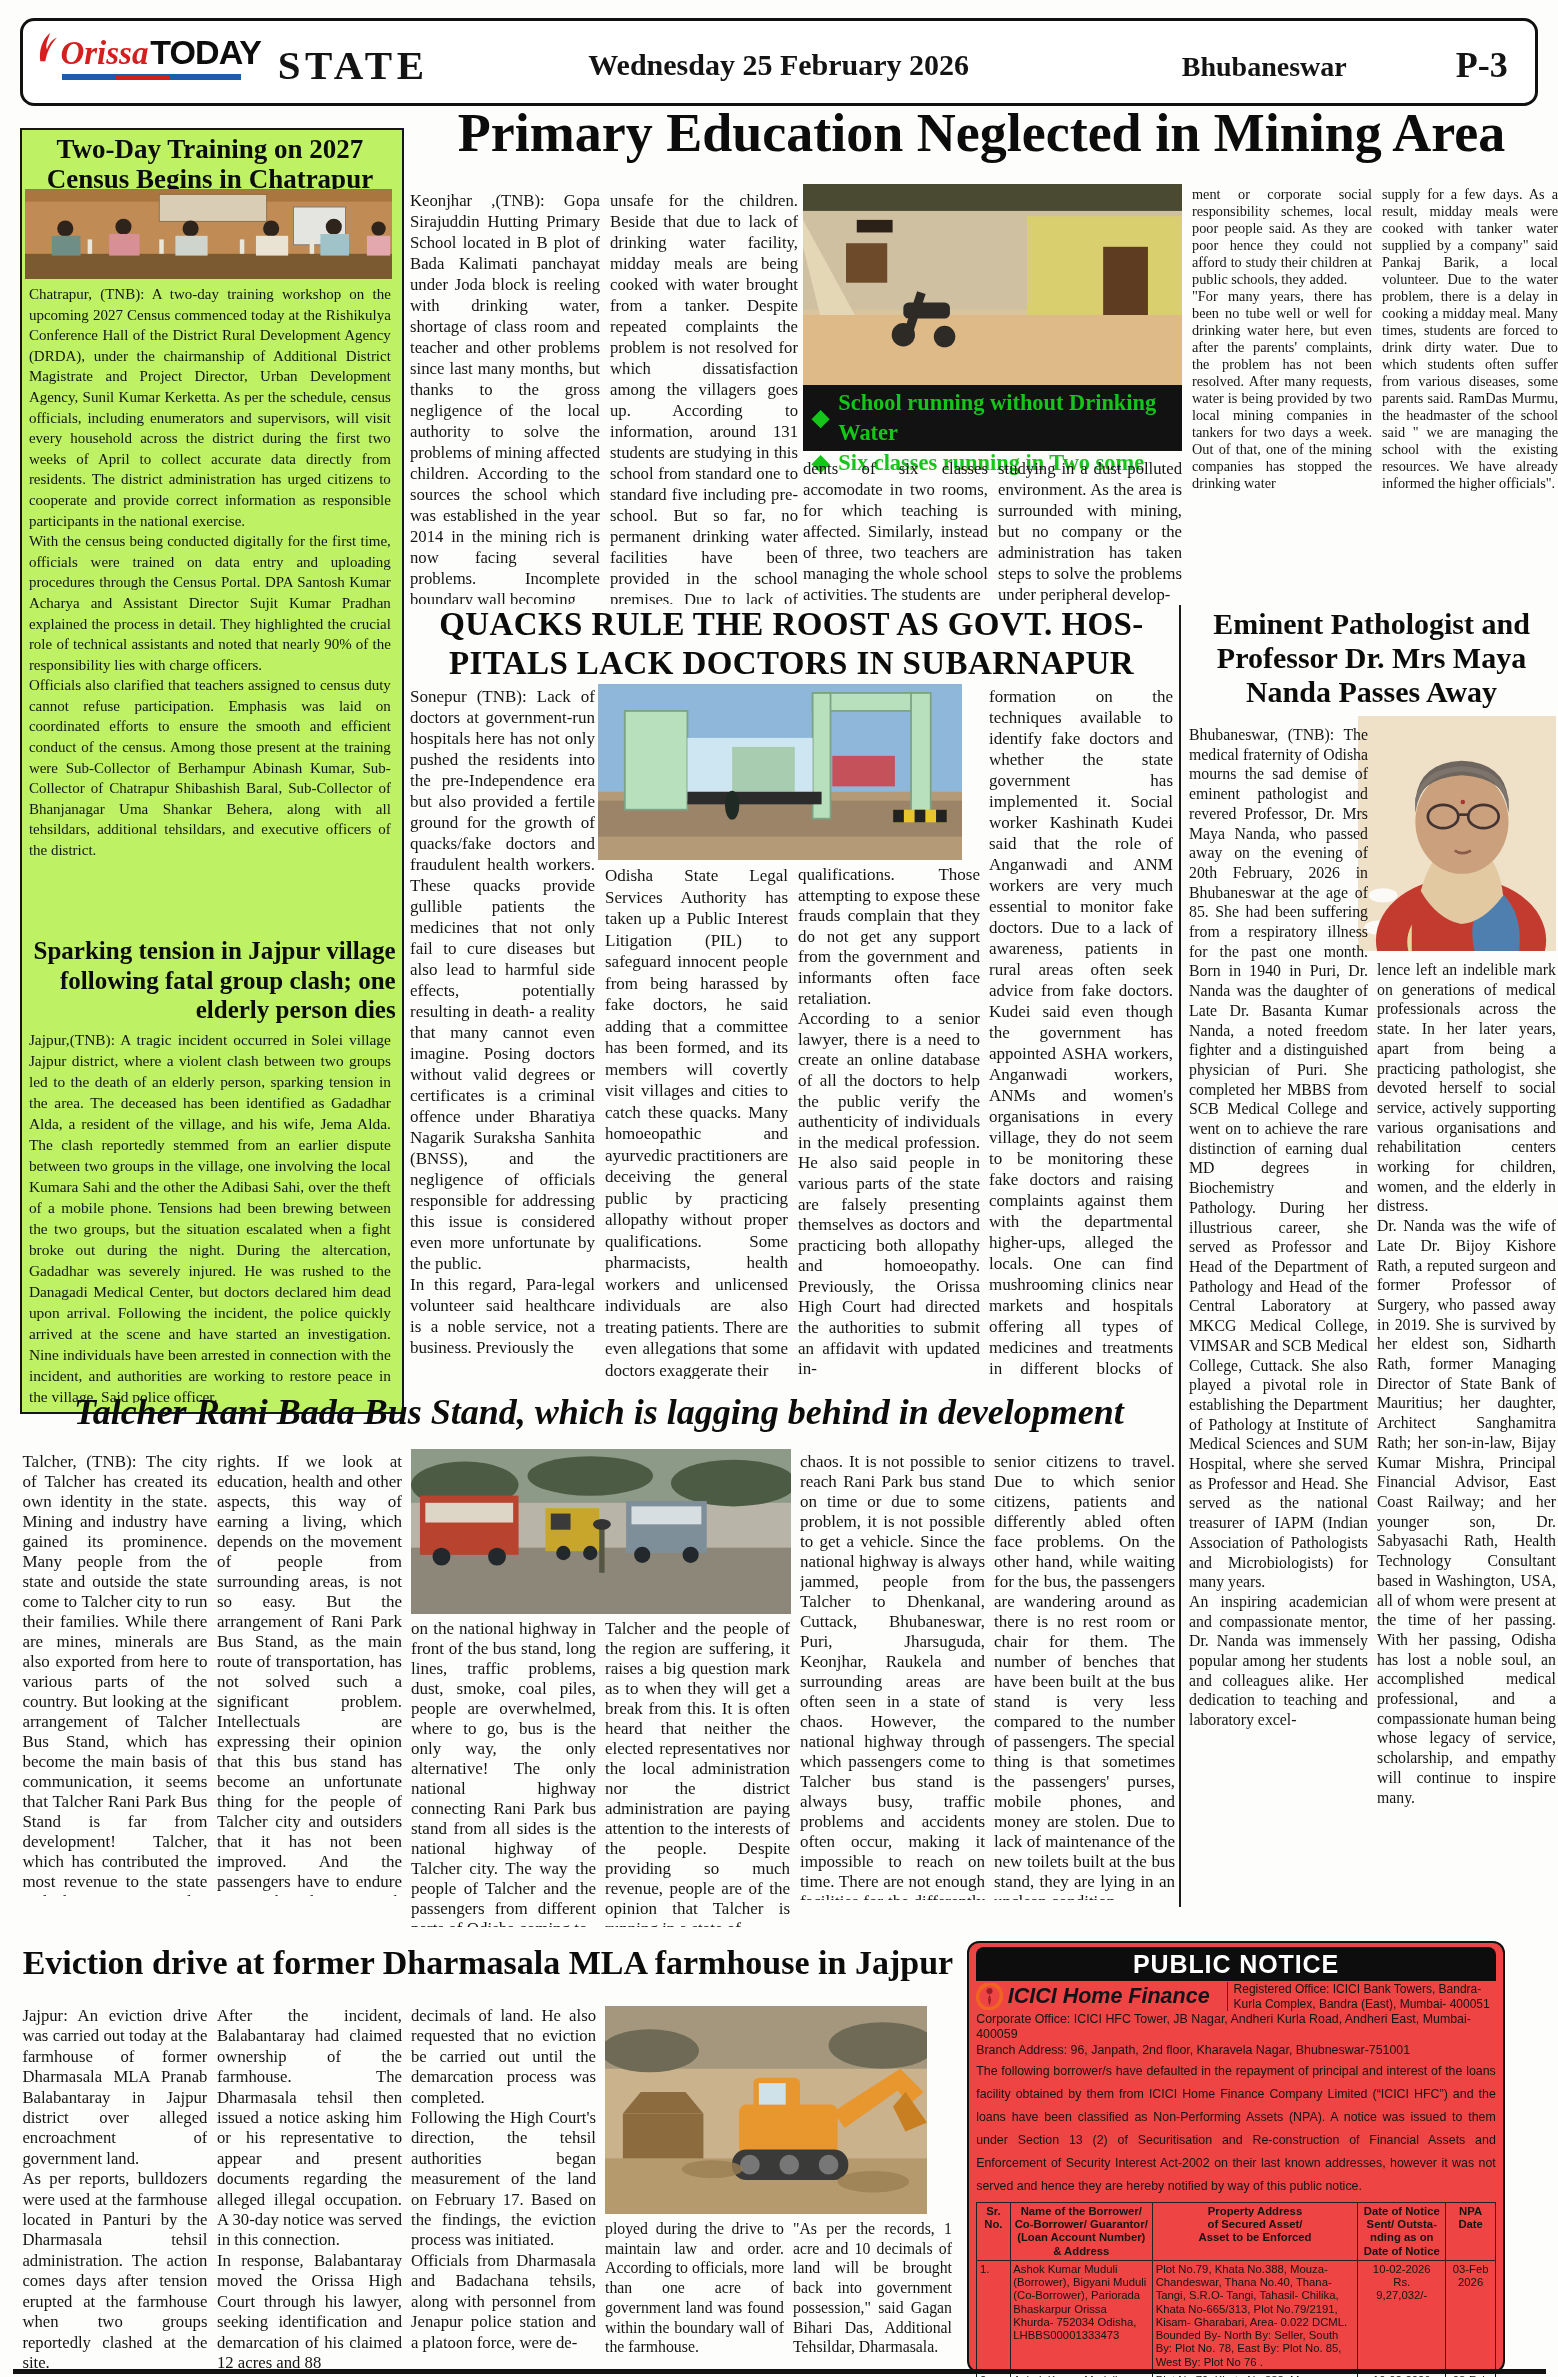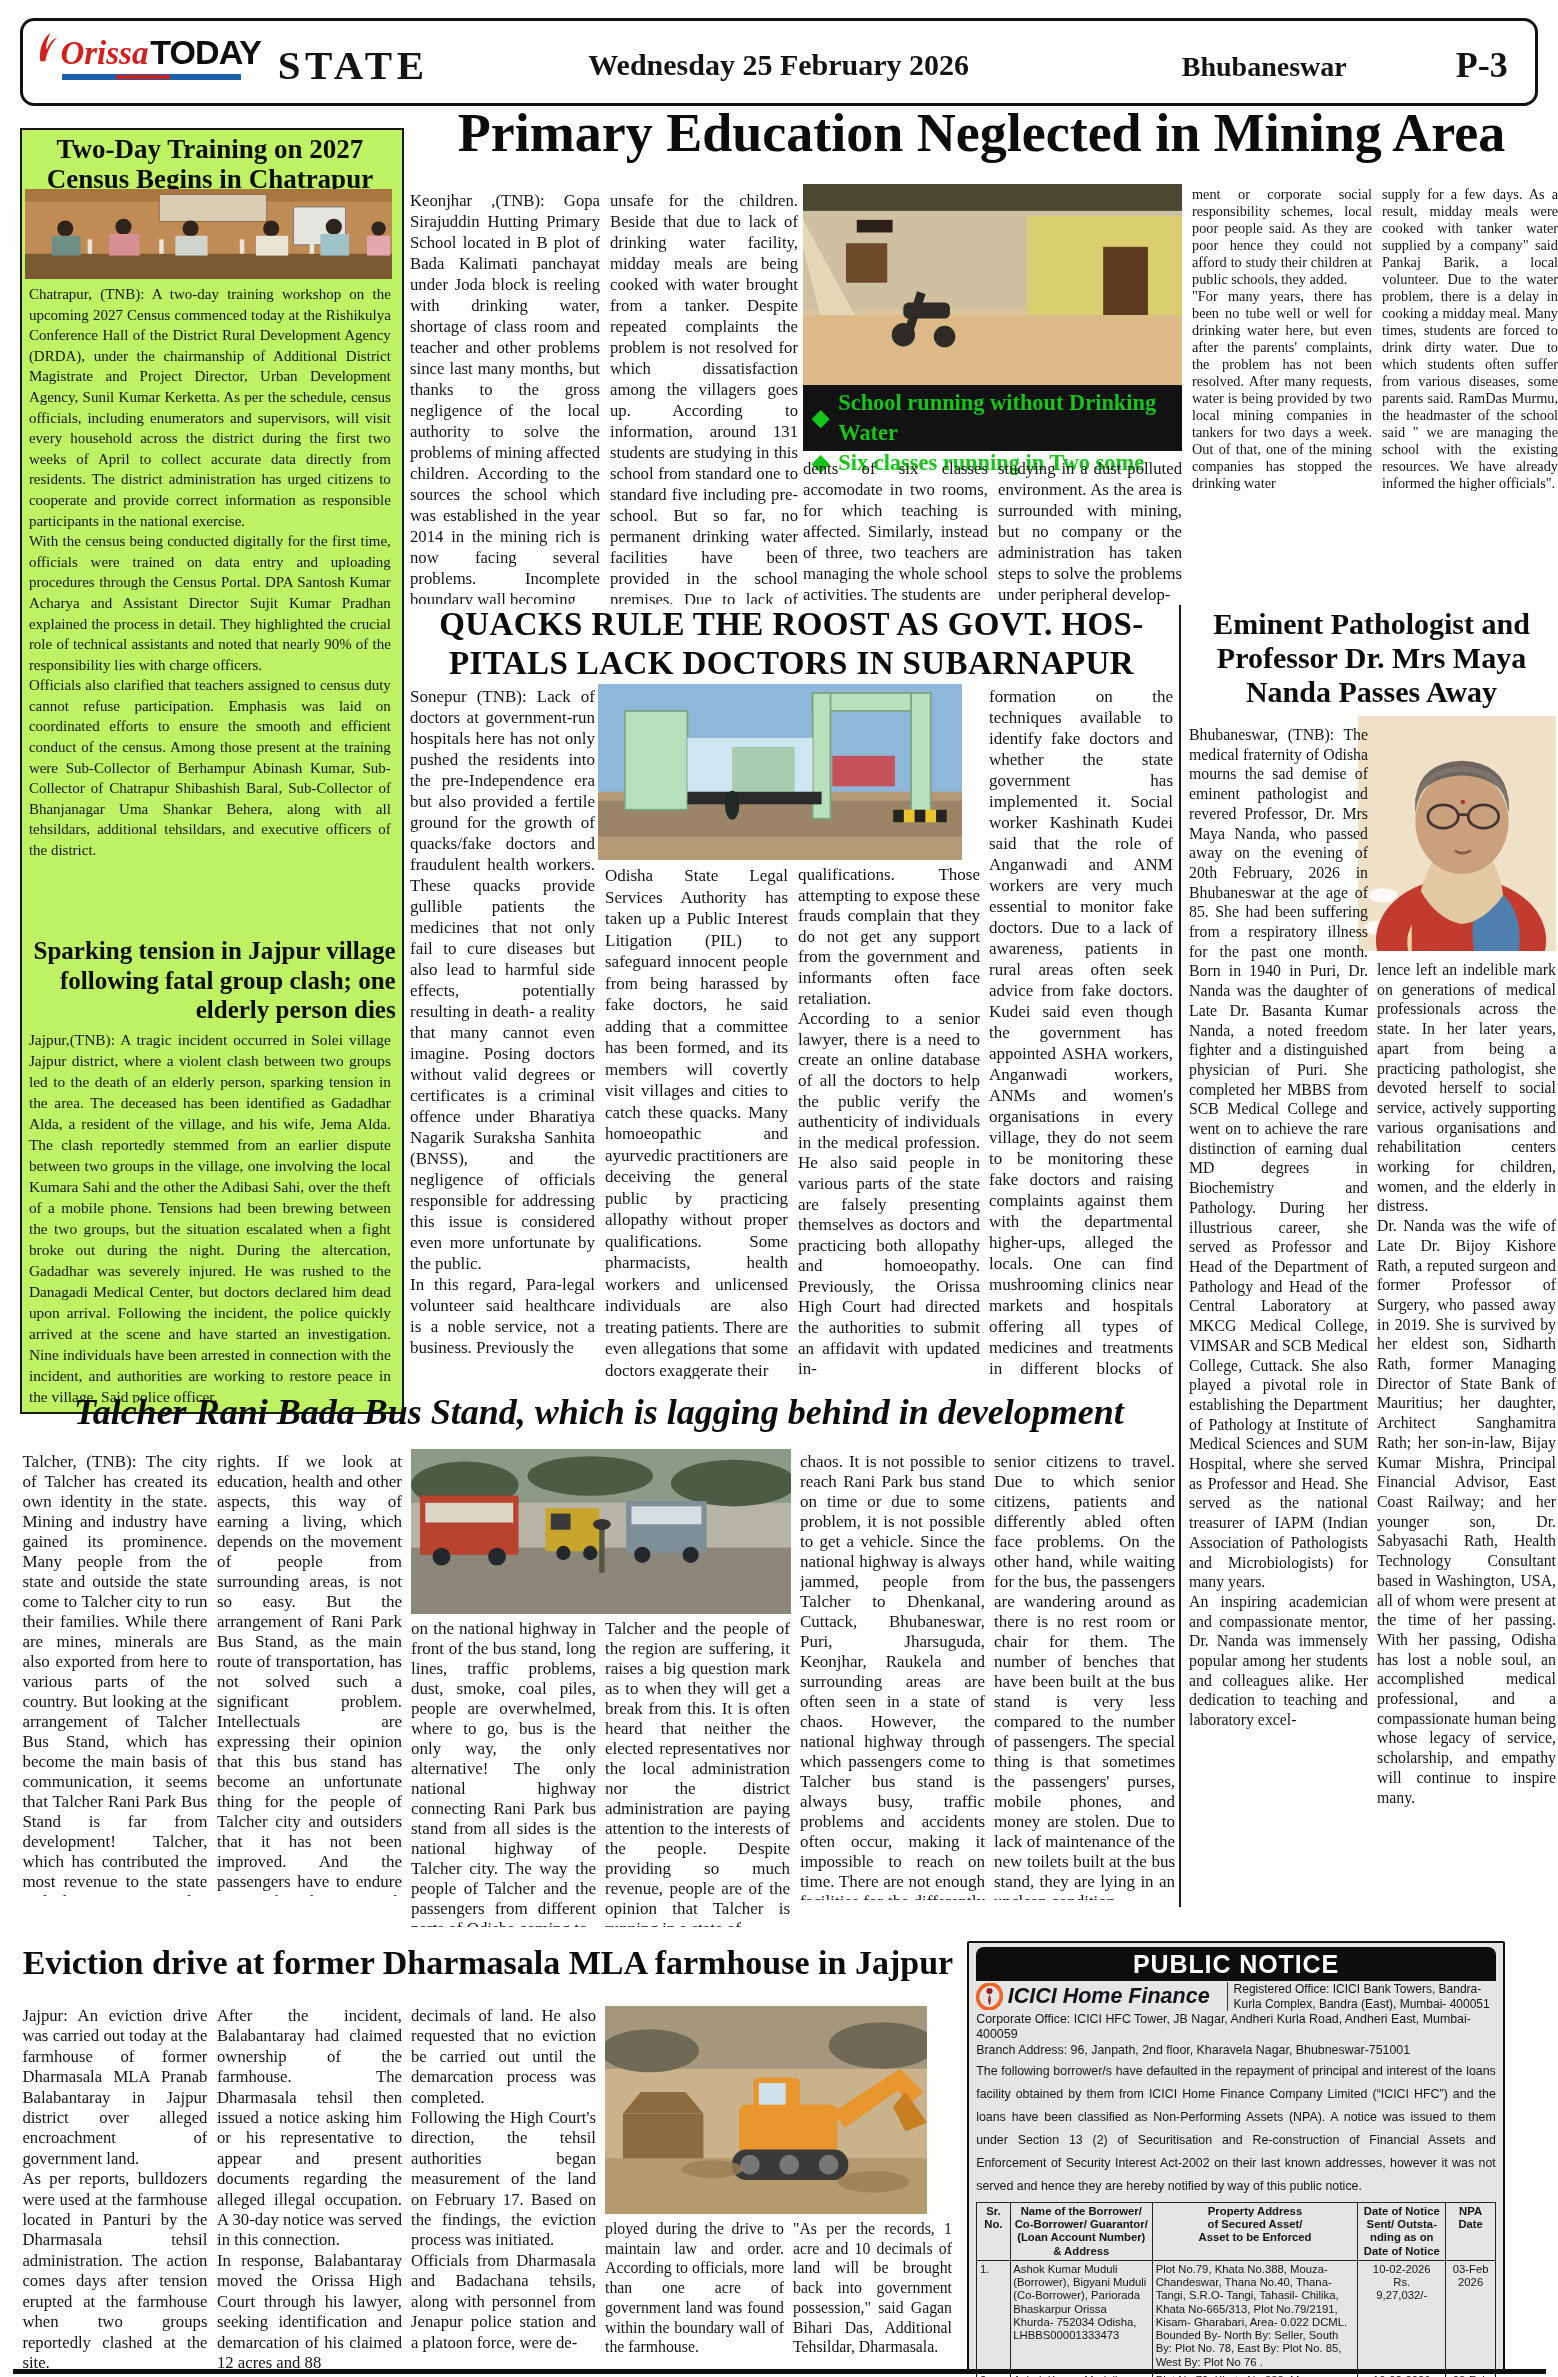--- a/index.html
+++ b/index.html
@@ -80,22 +80,22 @@
   #e-headline{left:22.4px;top:1945px;width:931px;font-size:34px;white-space:nowrap;}
   .e-col{font-size:16.7px;line-height:20.4px;}
   #e-c1{left:22.4px;top:2006px;width:185px;height:365px;}
   #e-c2{left:217px;top:2006px;width:185px;height:365px;}
   #e-c3{left:411px;top:2006px;width:185px;height:365px;}
   #e-photo{left:605px;top:2006px;width:322px;height:208px;}
   #e-c4{left:605px;top:2219px;width:179px;height:154px;font-size:15.8px;line-height:19.7px;}
   #e-c5{left:793px;top:2219px;width:159px;height:154px;font-size:15.8px;line-height:19.7px;}
 
   
-  #notice{left:967px;top:1941px;width:538px;height:432px;border:2.7px solid #111;border-radius:2px;
-          background:#e5e5e5;font-family:"Liberation Sans",sans-serif;box-sizing:border-box;padding:3.6px 7.2px;}
+  #notice{left:967px;top:1941px;width:538px;height:432px;border:2.7px solid #111;border-radius:12px;
+          background:#ef4444;font-family:"Liberation Sans",sans-serif;box-sizing:border-box;padding:3.6px 7.2px;}
   #n-titlebar{background:#0d0d0d;color:#fff;border-radius:8px 8px 0 0;text-align:center;
           font-size:25px;font-weight:bold;height:34px;line-height:34px;letter-spacing:0.9px;}
   #n-logorow{display:flex;margin-top:1.8px;align-items:stretch;}
   #n-brand{display:flex;align-items:center;gap:4.5px;font-size:21.5px;font-weight:bold;font-style:italic;
           color:#14131a;flex:0 0 251px;}
   #n-reg{border-left:1.8px solid #333;padding-left:5.4px;font-size:12px;line-height:14.3px;}
   .n-line{font-size:12.4px;line-height:15px;margin-top:0.9px;}
   #n-intro{font-size:12.4px;line-height:23px;text-align:justify;margin-top:2.7px;}
   #n-table{width:100%;border-collapse:collapse;margin-top:3.6px;font-size:11.3px;line-height:13.3px;}
   #n-table th,#n-table td{border:1.4px solid #222;padding:1.8px 2.7px;vertical-align:top;}

